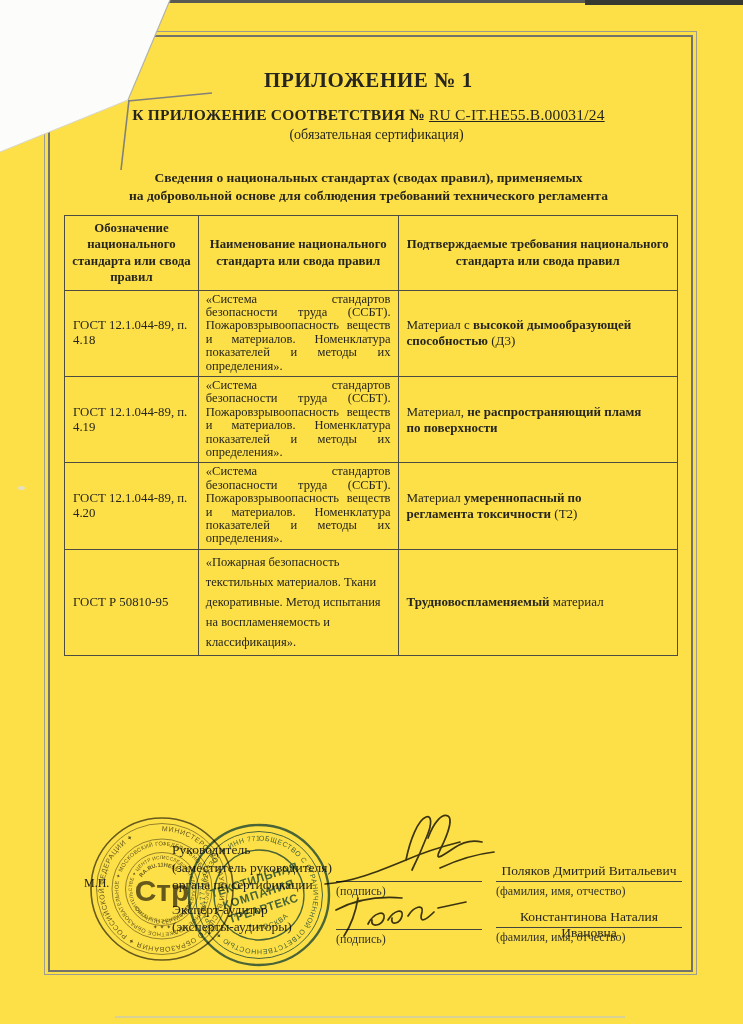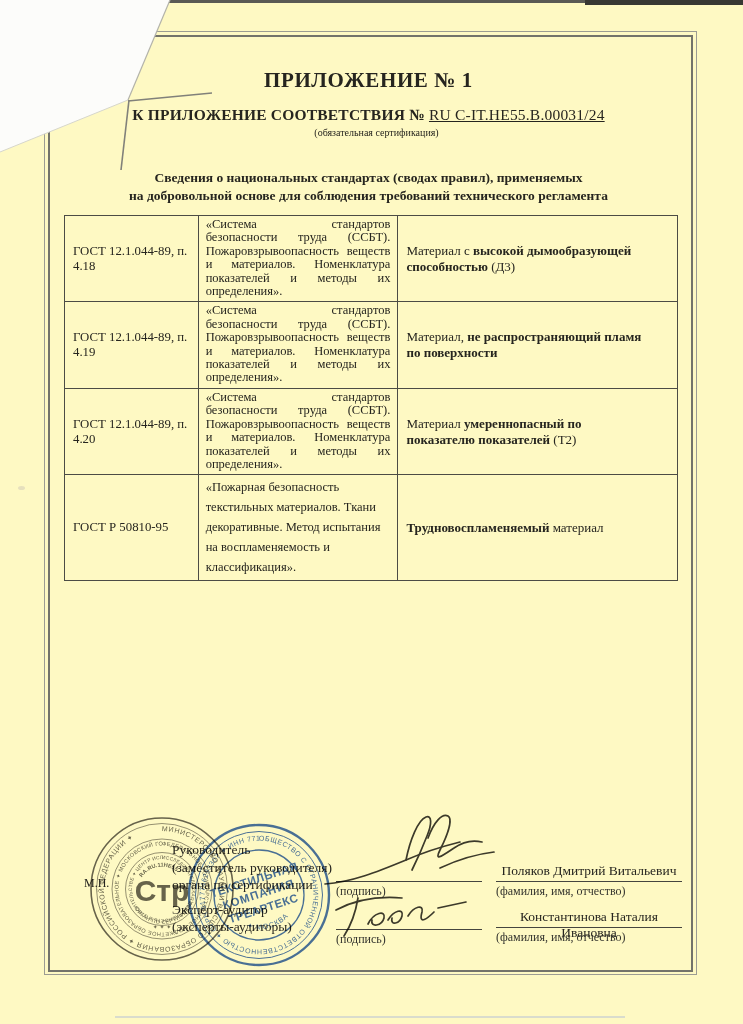--- a/index.html
+++ b/index.html
@@ -1,37 +1,37 @@
 <!DOCTYPE html>
 <html><head>
 <meta charset="utf-8">
 <style>
   html,body{margin:0;padding:0;}
   .page{
     position:relative; width:743px; height:1024px;
-    background:#fef9c3; overflow:hidden;
+    background:#fde047; overflow:hidden;
     font-family:"Liberation Serif","DejaVu Serif",serif;
     color:#26251f;
   }
   .scan-edge-top{position:absolute;left:0;top:0;width:743px;height:3px;background:#5a5a55;}
   .scan-edge-top-right{position:absolute;left:585px;top:0;width:158px;height:5px;background:#383833;}
   .scan-streak{position:absolute;left:115px;top:1016px;width:510px;height:2px;background:#b9c4d6;opacity:.55;}
   .speck{position:absolute;left:18px;top:486px;width:7px;height:4px;background:#e6e0bd;border-radius:50%;}
 
   .frame-outer{position:absolute;left:44px;top:31px;width:651px;height:942px;border:1px solid #9c9c92;}
   .frame-inner{position:absolute;left:48px;top:35px;width:641px;height:933px;border:2px solid #73736a;}
 
   .fold{position:absolute;left:0;top:0;}
 
   .title{position:absolute;left:48px;top:68px;width:641px;text-align:center;
     font-size:21px;font-weight:bold;letter-spacing:.6px;}
   .cert-line{position:absolute;left:48px;top:106px;width:641px;text-align:center;
     font-size:15.5px;font-weight:bold;letter-spacing:.2px;}
   .cert-number{font-weight:normal;text-decoration:underline;}
-  .cert-note{position:absolute;left:48px;top:127px;width:641px;text-align:center;font-size:10px;padding-left:8px;}
+  .cert-note{position:absolute;left:48px;top:127px;width:641px;text-align:center;font-size:14px;padding-left:8px;}
   .desc{position:absolute;left:48px;width:641px;text-align:center;font-size:13.5px;font-weight:bold;}
   .desc1{top:170px;} .desc2{top:188px;}
 
   table.std{position:absolute;left:64px;top:215px;width:614px;border-collapse:collapse;
     font-size:12.6px;}
   table.std td,table.std th{border:1.4px solid #4c4c45;vertical-align:middle;}
   table.std th{font-weight:bold;text-align:center;font-size:12.8px;line-height:1.28;padding:4px 6px;height:62px;}
   td.c-desig{padding:2px 4px 2px 8px;font-size:12.8px;}
   td.c-name{padding:2px 7px 3px 7px;text-align:justify;vertical-align:top;line-height:13.4px;font-size:12.5px;}
   td.c-name.left{text-align:left;line-height:20px;vertical-align:middle;}
@@ -73,34 +73,39 @@
   <div class="desc desc2">на добровольной основе для соблюдения требований технического регламента</div>
   <div class="desc desc1">Сведения о национальных стандартах (сводах правил), применяемых</div>
 
   <table class="std">
     <colgroup>
         <col style="width:134px">
         <col style="width:200px">
         <col style="width:280px">
       </colgroup>
     <tbody>
+        <tr>
+      <th>Обозначение национального стандарта или свода правил</th>
+      <th>Наименование национального стандарта или свода правил</th>
+      <th>Подтверждаемые требования национального стандарта или свода правил</th>
+    </tr>
     <tr class="r1">
       <td class="c-desig">ГОСТ 12.1.044-89, п. 4.18</td>
       <td class="c-name">«Система стандартов безопасности труда (ССБТ). Пожаровзрывоопасность веществ и материалов. Номенклатура показателей и методы их определения».</td>
       <td class="c-req"><span>Материал с </span><span class="b">высокой дымообразующей способностью</span><span> (Д3)</span></td>
     </tr>
     <tr class="r2">
       <td class="c-desig">ГОСТ 12.1.044-89, п. 4.19</td>
       <td class="c-name">«Система стандартов безопасности труда (ССБТ). Пожаровзрывоопасность веществ и материалов. Номенклатура показателей и методы их определения».</td>
       <td class="c-req"><span>Материал, </span><span class="b">не распространяющий пламя по поверхности</span><span></span></td>
     </tr>
     <tr class="r3">
       <td class="c-desig">ГОСТ 12.1.044-89, п. 4.20</td>
       <td class="c-name">«Система стандартов безопасности труда (ССБТ). Пожаровзрывоопасность веществ и материалов. Номенклатура показателей и методы их определения».</td>
-      <td class="c-req"><span>Материал </span><span class="b">умереннопасный по показателю показателей</span><span> (Т2)</span></td>
+      <td class="c-req"><span>Материал </span><span class="b">умереннопасный по регламента токсичности</span><span> (Т2)</span></td>
     </tr>
     <tr class="r4">
       <td class="c-desig">ГОСТ Р 50810-95</td>
       <td class="c-name left">«Пожарная безопасность текстильных материалов. Ткани декоративные. Метод испытания на воспламеняемость и классификация».</td>
       <td class="c-req"><span></span><span class="b">Трудновоспламеняемый</span><span> материал</span></td>
     </tr>
   </tbody>
     </table>
 
   <div class="mp-mark">М.П.</div>

